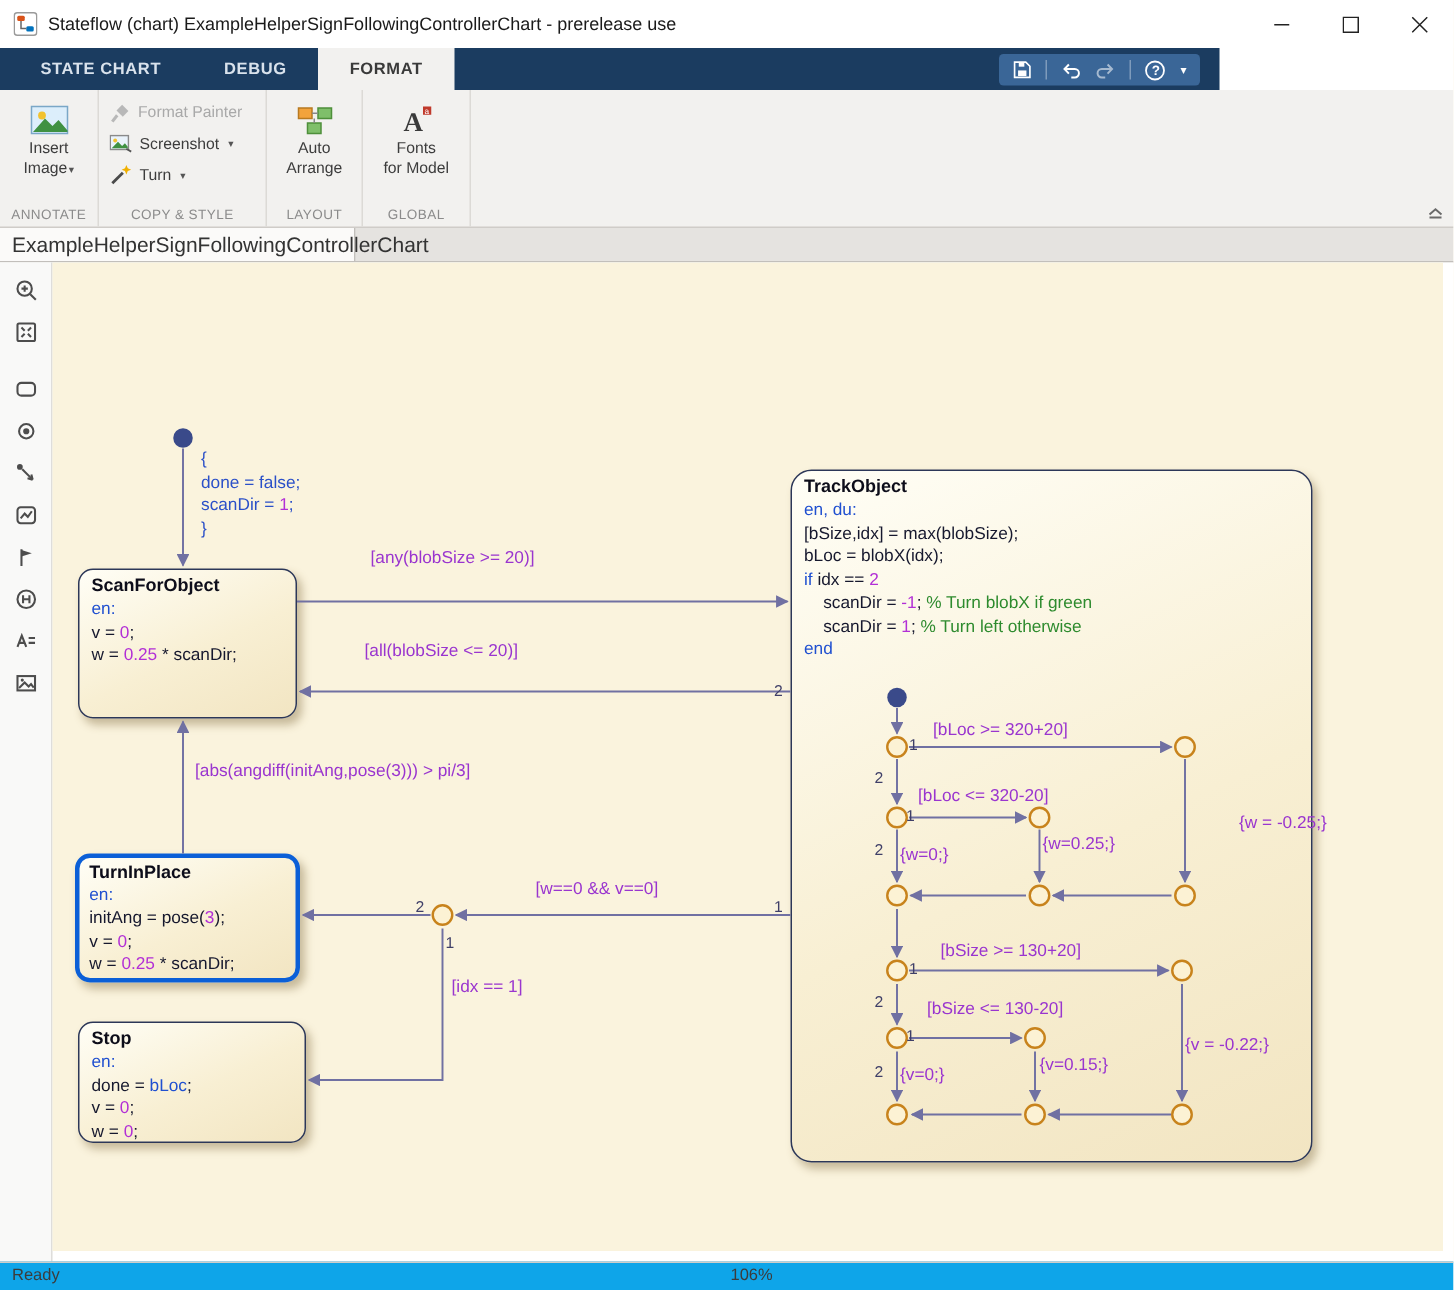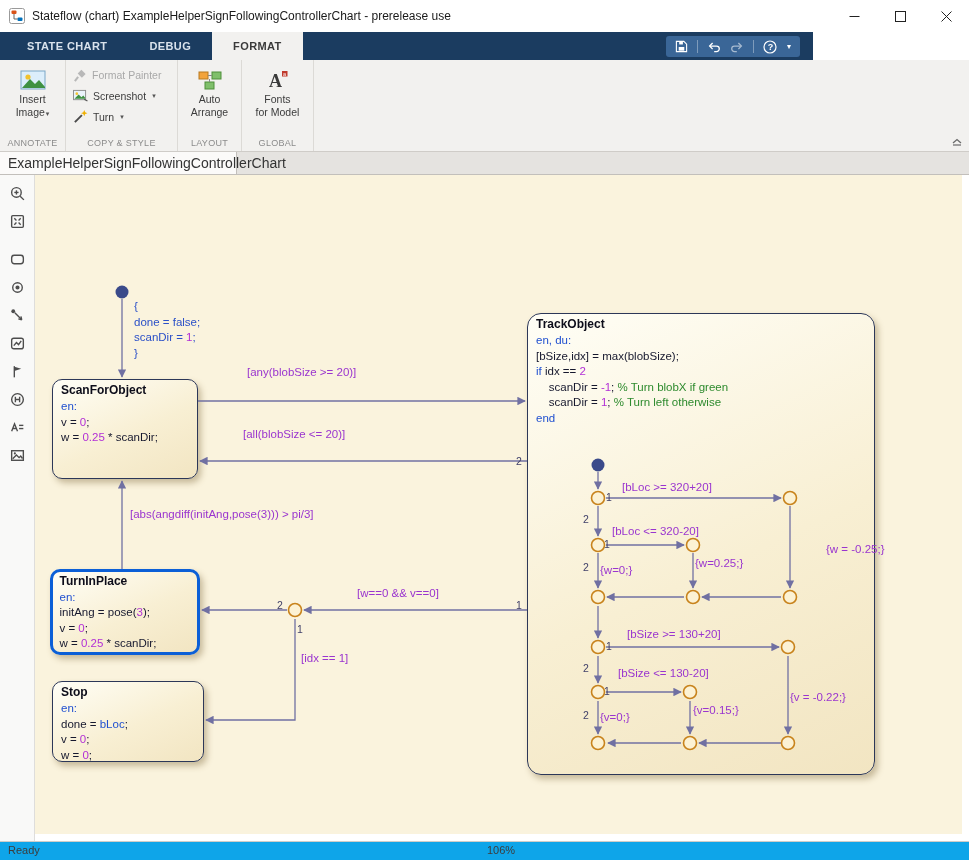--- a/index.html
+++ b/index.html
@@ -312,20 +312,21 @@
       <div class="state" style="left: 17px; top: 204px; width: 146px; height: 100px;">
         <div class="state-title">ScanForObject</div>
         <div class="state-line"><span class="c-kw">en:</span></div>
         <div class="state-line"><span class="c-tx">v = </span><span class="c-nm">0</span><span class="c-tx">;</span></div>
         <div class="state-line"><span class="c-tx">w = </span><span class="c-nm">0.25</span><span class="c-tx"> * scanDir;</span></div>
       </div>
       <div class="state big" style="left: 492px; top: 138px; width: 348px; height: 462px;">
         <div class="state-title">TrackObject</div>
         <div class="state-line"><span class="c-kw">en, du:</span></div>
         <div class="state-line"><span class="c-tx">[bSize,idx] = max(blobSize);</span></div>
+        <div class="state-line"><span class="c-tx">bLoc = blobX(idx);</span></div>
         <div class="state-line"><span class="c-kw">if</span><span class="c-tx"> idx == </span><span class="c-nm">2</span></div>
         <div class="state-line"><span class="c-tx">    scanDir = </span><span class="c-nm">-1</span><span class="c-tx">; </span><span class="c-cm">% Turn blobX if green</span></div>
         <div class="state-line"><span class="c-tx">    scanDir = </span><span class="c-nm">1</span><span class="c-tx">; </span><span class="c-cm">% Turn left otherwise</span></div>
         <div class="state-line"><span class="c-kw">end</span></div>
       </div>
       <div class="state selected" style="left: 15px; top: 394px; width: 150px; height: 86px;">
         <div class="state-title">TurnInPlace</div>
         <div class="state-line"><span class="c-kw">en:</span></div>
         <div class="state-line"><span class="c-tx">initAng = pose(</span><span class="c-nm">3</span><span class="c-tx">);</span></div>
         <div class="state-line"><span class="c-tx">v = </span><span class="c-nm">0</span><span class="c-tx">;</span></div>

